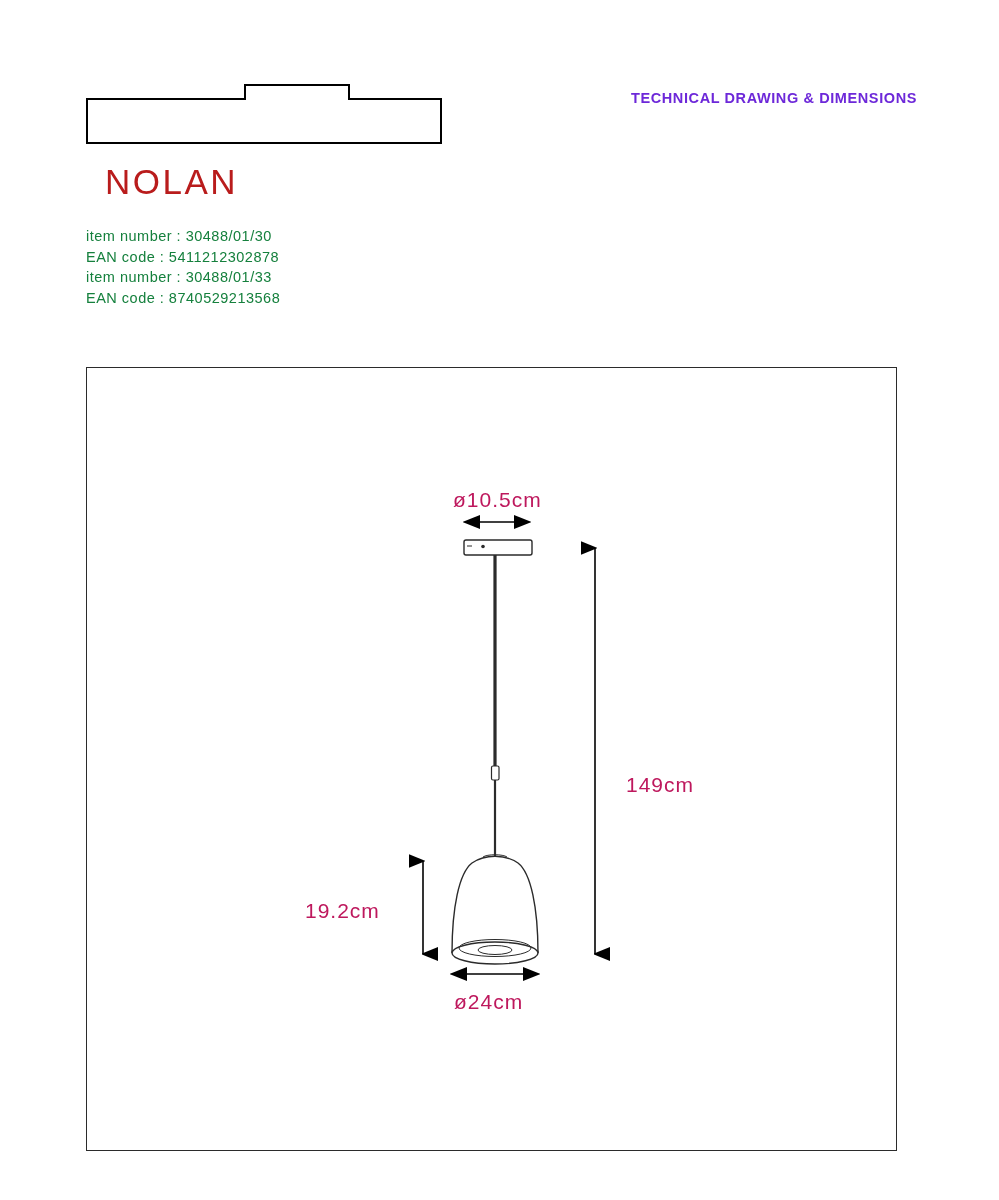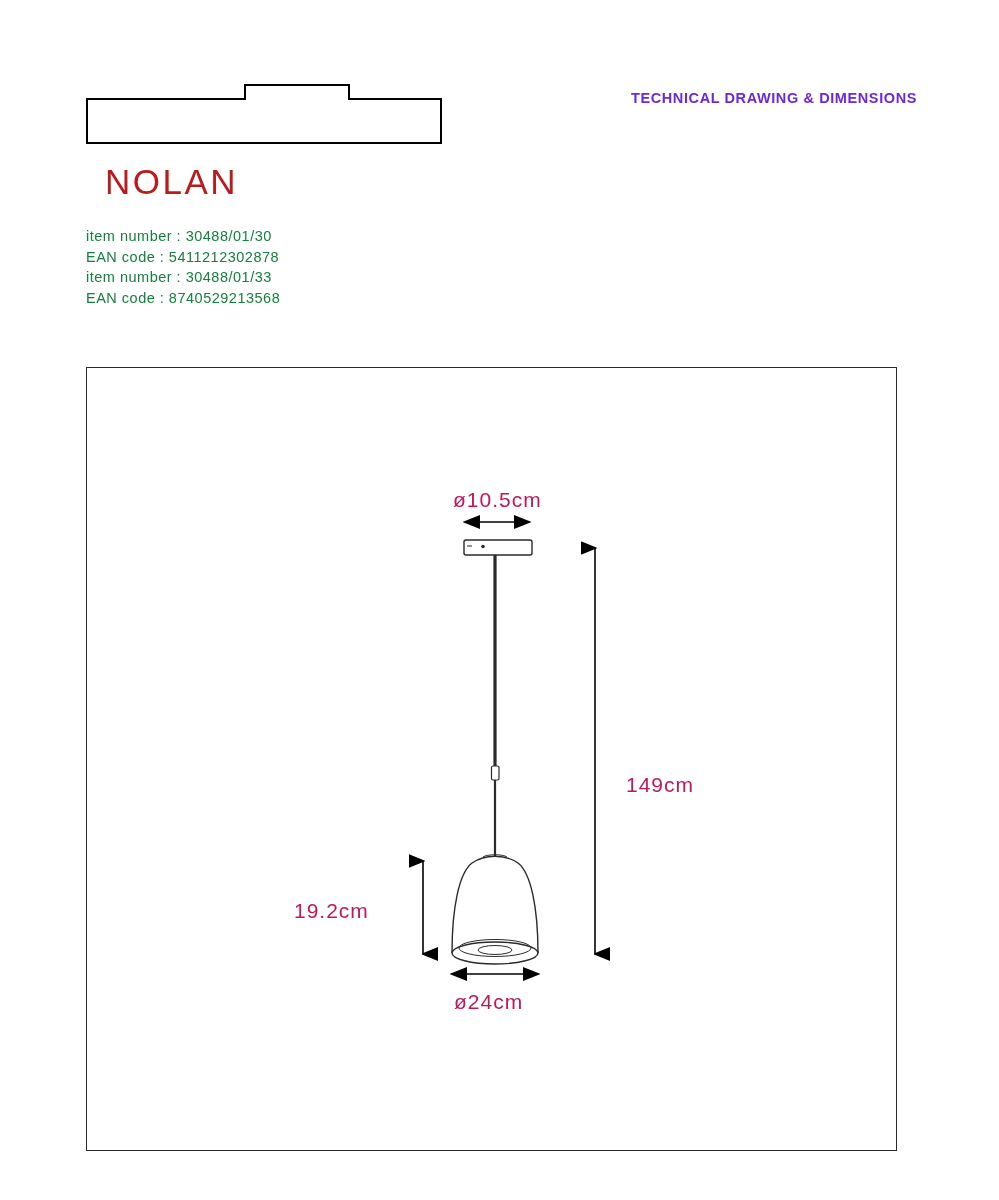--- a/index.html
+++ b/index.html
@@ -129,21 +129,21 @@
   
   .dim-label {
     position: absolute;
     font-size: 21px;
     letter-spacing: 1px;
     color: #be185d;
     white-space: nowrap;
   }
   .dim-top { left: 366px; top: 120px; }
   .dim-right { left: 539px; top: 369px; margin-top: 36px; }
-  .dim-left { left: 207px; top: 531px; }
+  .dim-left { left: 218px; top: 531px; }
   .dim-bottom { left: 367px; top: 622px; }
 </style>
 </head>
 <body>
 
 <div class="logo-wrap">
   <div class="logo-box"></div>
   <div class="logo-notch-top"></div>
   <div class="logo-notch-left"></div>
   <div class="logo-notch-right"></div>

